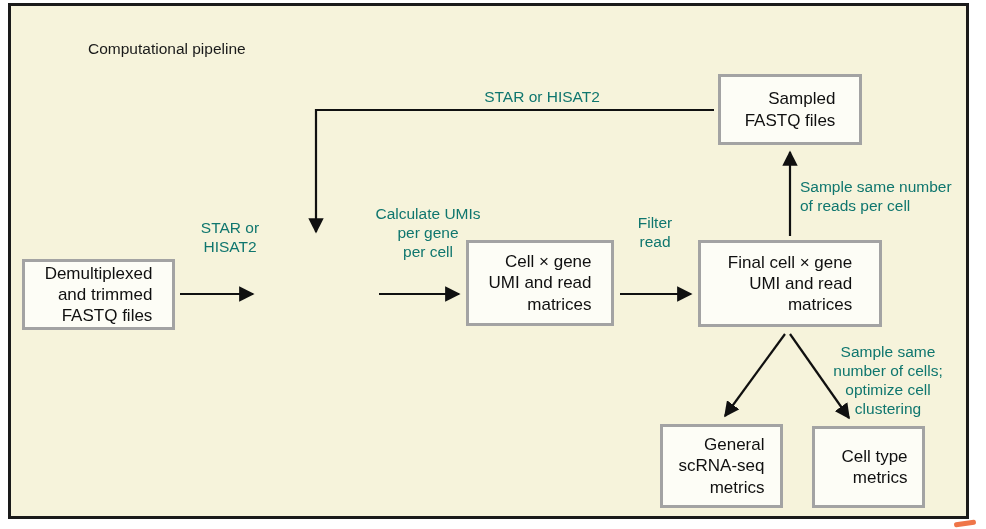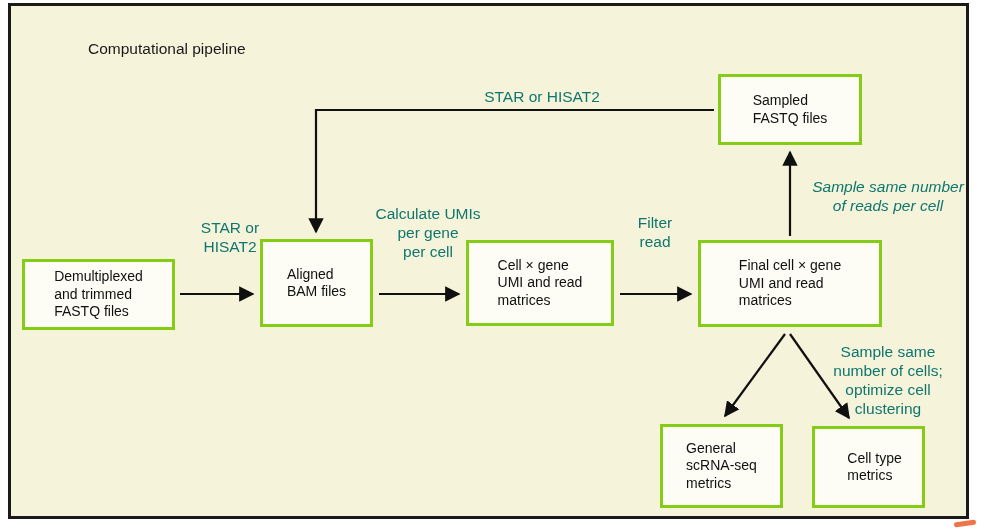--- a/index.html
+++ b/index.html
@@ -29,40 +29,40 @@
     position: absolute;
     left: 88px;
     top: 40px;
     font-size: 15.5px;
     color: #1a1a1a;
     white-space: nowrap;
   }
   .node {
     position: absolute;
     background: #fdfdf6;
-    border: 3px solid #84cc16;
+    border: 3px solid #a3a3a3;
     box-sizing: border-box;
     display: flex;
     align-items: center;
     justify-content: center;
-    text-align: left;
-    font-size: 14px;
+    text-align: right;
+    font-size: 17px;
     line-height: 1.25;
     color: #101010;
     white-space: pre-line;
   }
   .edge-label {
     position: absolute;
     color: #0f766e;
     font-size: 15.5px;
     line-height: 1.22;
     white-space: pre-line;
     text-align: center;
   }
-  .edge-label.right-align { text-align: center; font-style: italic; }
+  .edge-label.right-align { text-align: left; }
   svg.wires {
     position: absolute;
     left: 0;
     top: 0;
     width: 986px;
     height: 529px;
     pointer-events: none;
   }
   .orange-mark {
     position: absolute;
@@ -81,22 +81,20 @@
 <div id="canvas">
 
   <div id="frame"></div>
 
   <div class="panel-title">Computational pipeline</div>
 
   <div class="node" style="left:22px; top:259px; width:153px; height:71px;">Demultiplexed
 and trimmed
 FASTQ files</div>
 
-  <div class="node" style="left:260px; top:239px; width:113px; height:88px;">Aligned
-BAM files</div>
 
   <div class="node" style="left:466px; top:240px; width:148px; height:86px;">Cell × gene
 UMI and read
 matrices</div>
 
   <div class="node" style="left:698px; top:240px; width:184px; height:87px;">Final cell × gene
 UMI and read
 matrices</div>
 
   <div class="node" style="left:718px; top:74px; width:144px; height:71px;">Sampled

